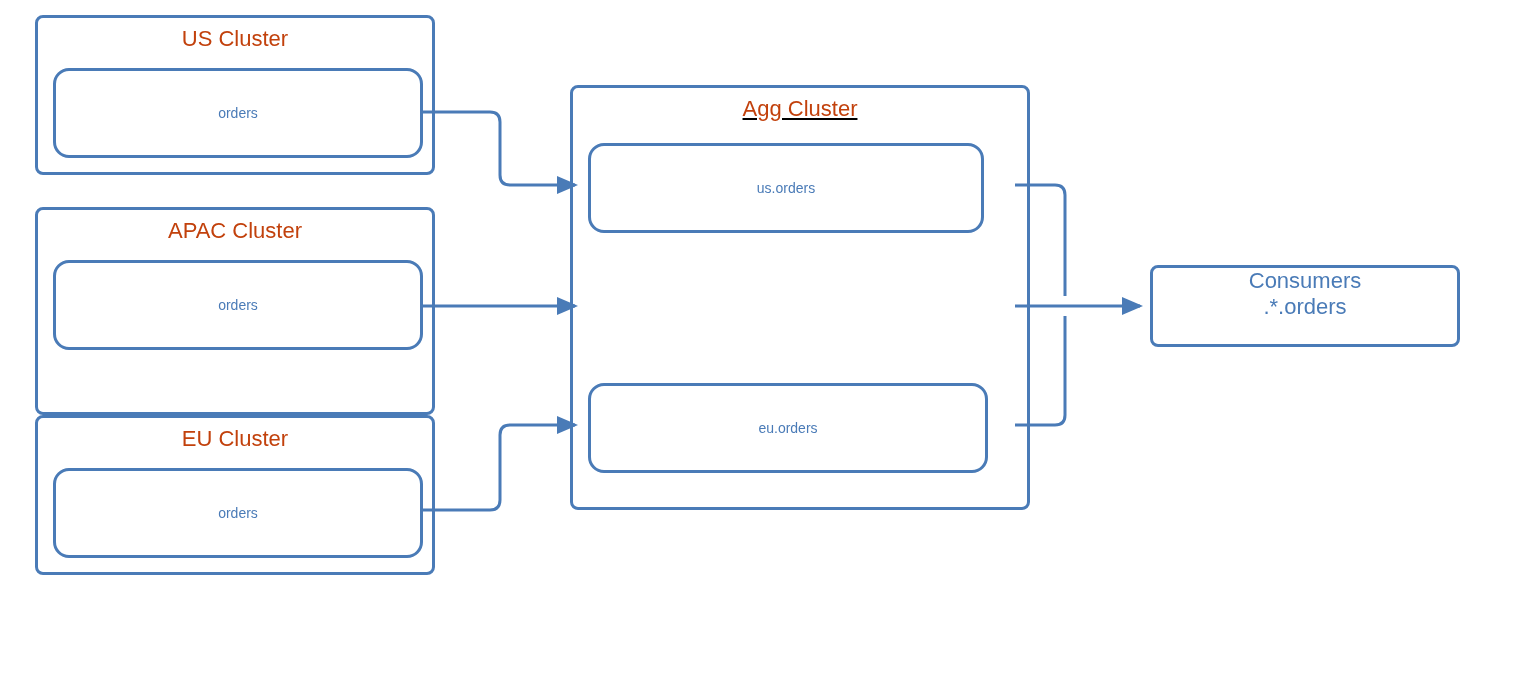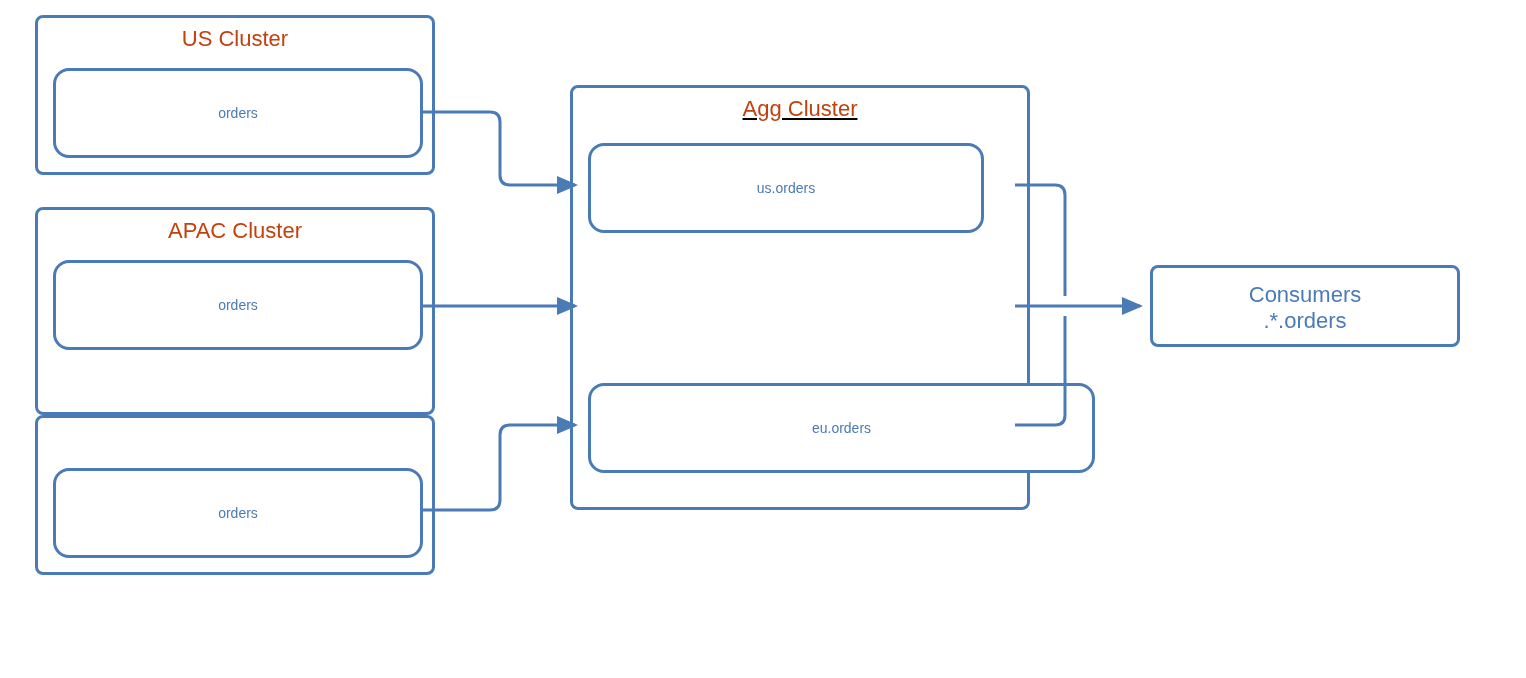--- a/index.html
+++ b/index.html
@@ -45,21 +45,20 @@
       font-weight: 400;
     }
     .consumers-box {
       position: absolute;
       border: 3px solid #4a7bb7;
       border-radius: 8px;
       background: #ffffff;
       text-align: center;
       color: #4a7bb7;
       font-size: 22px;
-      padding-top: 14px;
     }
     .consumers-pattern {
       font-weight: normal;
     }
     svg.arrows {
       position: absolute;
       top: 0;
       left: 0;
       width: 1526px;
       height: 678px;
@@ -83,27 +82,28 @@
     <div class="cluster-title">US Cluster</div>
     <div class="inner-box" style="left:15px; top:50px; width:370px; height:90px;">orders</div>
   </div>
 
   <div class="cluster-box" style="left:35px; top:207px; width:400px; height:208px;">
     <div class="cluster-title">APAC Cluster</div>
     <div class="inner-box" style="left:15px; top:50px; width:370px; height:90px;">orders</div>
   </div>
 
   <div class="cluster-box" style="left:35px; top:415px; width:400px; height:160px;">
+    <div class="cluster-title">EU Cluster</div>
     <div class="inner-box" style="left:15px; top:50px; width:370px; height:90px;">orders</div>
   </div>
 
   <div class="cluster-box" style="left:570px; top:85px; width:460px; height:425px;text-decoration:underline;">
     <div class="cluster-title">Agg Cluster</div>
     <div class="inner-box" style="left:15px; top:55px; width:396px; height:90px;">us.orders</div>
-    <div class="inner-box" style="left:15px; top:295px; width:507px; height:90px;">eu.orders</div>
+    <div class="inner-box" style="left:15px; top:295px; width:400px; height:90px;">eu.orders</div>
   </div>
 
   <div class="consumers-box" style="left:1150px; top:265px; width:310px; height:82px;">
     <span>Consumers</span><br>
     <span class="consumers-pattern">.*.orders</span>
   </div>
 
   <svg class="arrows">
     <defs>
       <marker id="arrowhead" markerWidth="7" markerHeight="7" refX="6" refY="3" orient="auto">

